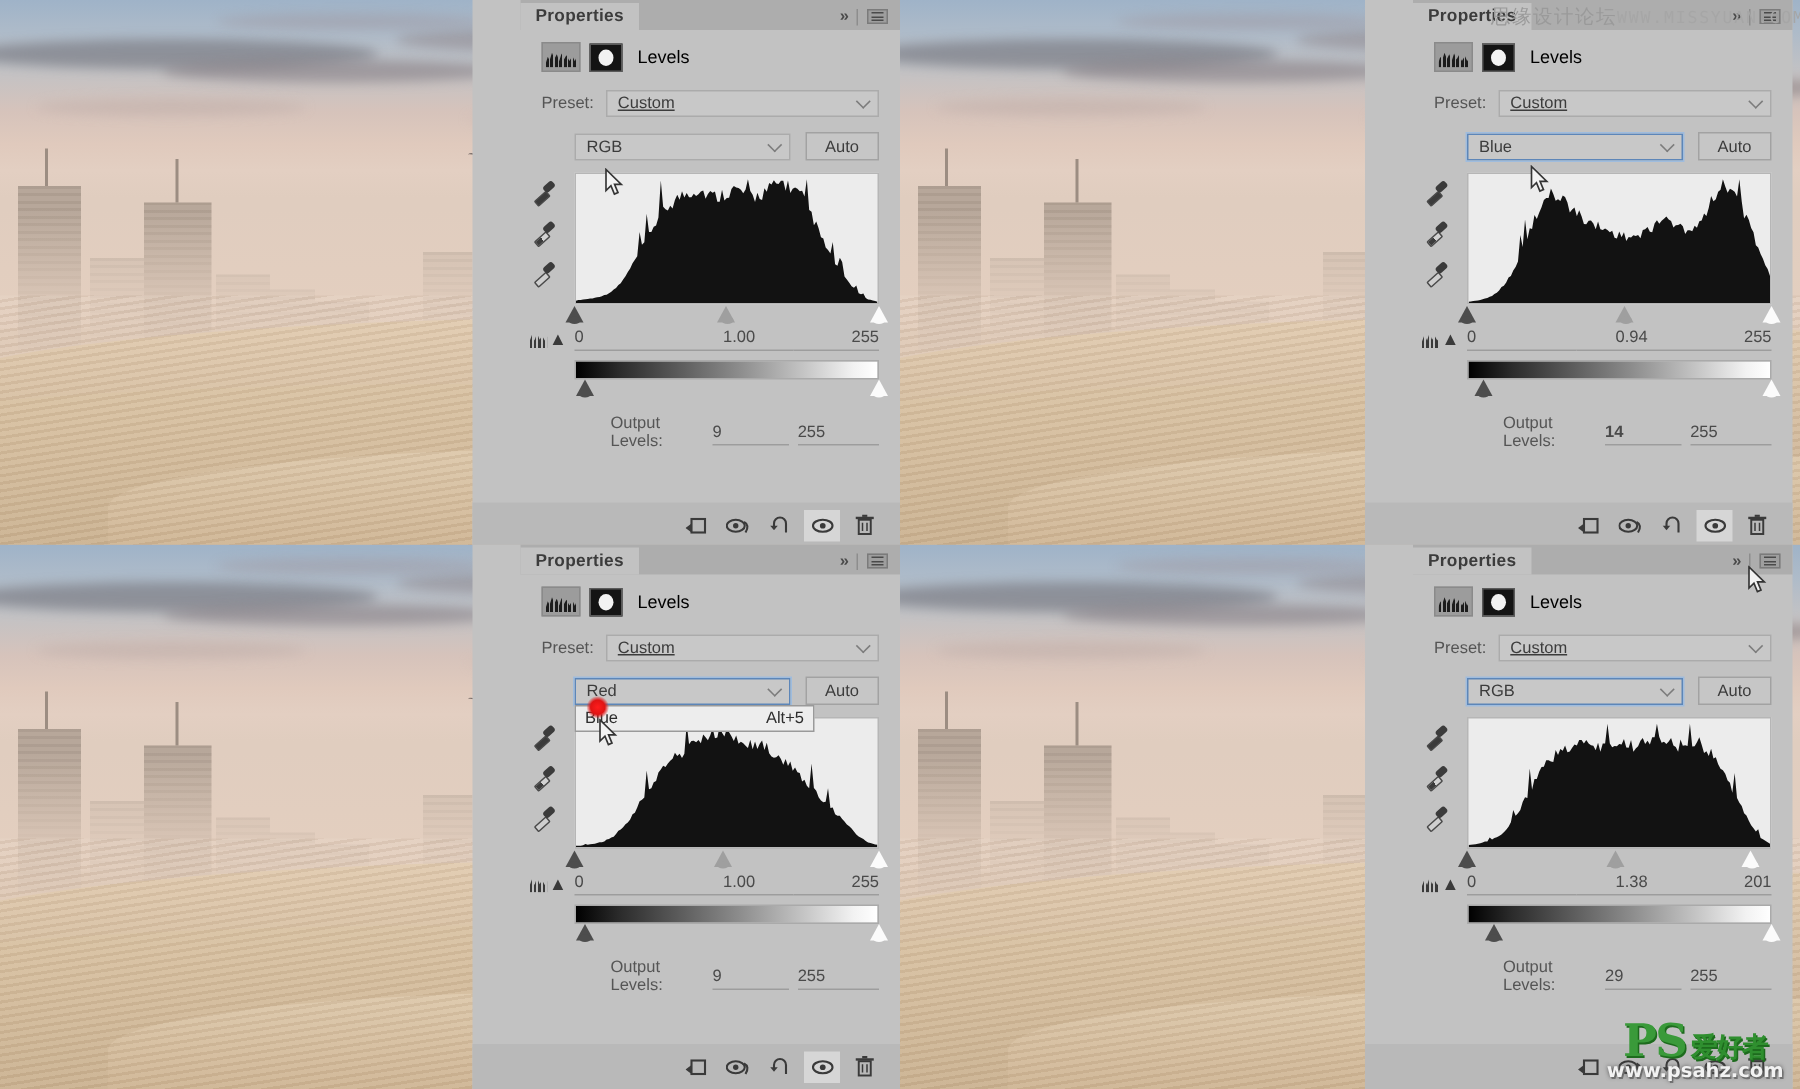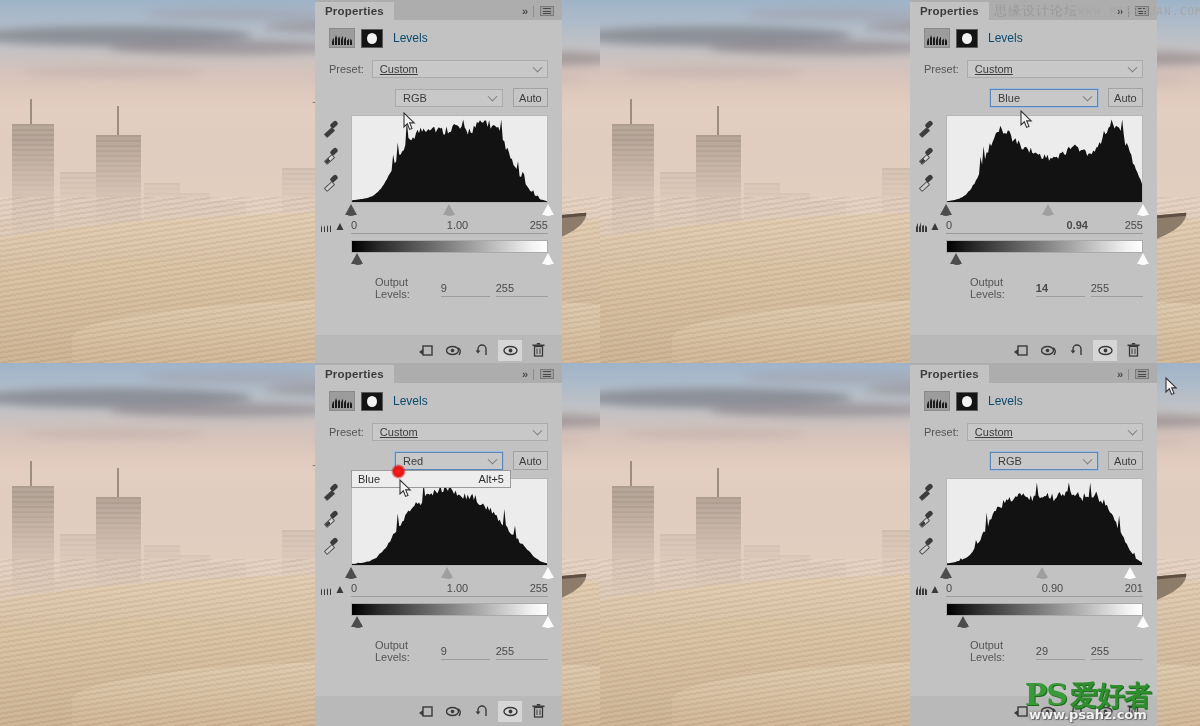--- a/index.html
+++ b/index.html
@@ -60,22 +60,22 @@
   .fig .torso{position:absolute;left:4%;top:15%;width:82%;height:40%;background:#a8333a;border-radius:22% 22% 10% 10%;}
   .fig .coat{position:absolute;left:-26%;top:13%;width:58%;height:48%;background:#9a9288;border-radius:30% 10% 30% 40%;}
   .fig .legs{position:absolute;left:10%;top:54%;width:70%;height:46%;background:#5d5a47;border-radius:0 0 18% 18%;}
   .fig .scope{position:absolute;left:70%;top:4%;width:78%;height:7%;background:#4d4238;transform:rotate(-26deg);transform-origin:left center;}
 
   .bird { position:absolute; width:5px; height:3px; opacity:.65;
     border-top:1.4px solid #4b4442; border-radius:50% 50% 0 0;
     transform:rotate(var(--r,0deg)); }
 
   
-  .panel { position:absolute; width:247px; height:100%;
-    background:#c2c2c2; font-size:11px; color:#3a3a3a; }
+  .panel { position:absolute; width:285px; height:100%;
+    background:#c2c2c2; font-size:11px; color:#3a3a3a;padding-left:32px; }
   .p-left { left:315px; } .p-right { left:310px; }
 
   .ptabs { height:20px; background:#adadad; position:relative; display:flex; align-items:flex-end; }
   .ptab { background:#c2c2c2; padding:3px 10px 3px 10px; font-size:11.5px;
     font-weight:bold; color:#3c3c3c; letter-spacing:.2px; }
   .ptab-rest { flex:1; }
   .ptab-icons { display:flex; align-items:center; gap:6px; padding:0 8px 3px 0; }
   .chev { font-size:11px; color:#4a4a4a; font-weight:bold; letter-spacing:-1px; }
   .vsep { width:1px; height:11px; background:#8d8d8d; }
   .burger { width:14px; height:10px; background:#9e9e9e; border:1px solid #7b7b7b;
@@ -84,35 +84,35 @@
 
   .phead { display:flex; align-items:center; gap:6px; padding:8px 0 8px 14px; }
   .ico-lvl { width:26px; height:20px; background:#9c9c9c; border:1px solid #8a8a8a;
     position:relative; overflow:hidden; }
   .ico-lvl::after{content:""; position:absolute; left:2px; bottom:2px; right:2px; height:11px;
     background:repeating-linear-gradient(to right,#1c1c1c 0 2px, transparent 2px 3px);
     clip-path:polygon(0 70%,6% 35%,12% 58%,20% 10%,28% 48%,36% 20%,44% 60%,52% 15%,60% 52%,68% 25%,78% 60%,88% 30%,96% 62%,100% 45%,100% 100%,0 100%);}
   .ico-mask { width:22px; height:19px; background:#141414; border:1px solid #5a5a5a;
     display:flex; align-items:center; justify-content:center; }
   .ico-mask i { width:10px; height:11px; background:#f2f2f2; border-radius:50%; display:block; }
-  .phead span.ttl { font-size:12px; color:#0c4a6e; margin-left:4px; }
+  .phead span.ttl { font-size:12px; color:#000000; margin-left:4px; }
 
   .row-preset { display:flex; align-items:center; gap:8px; padding:4px 14px 0 14px; }
   .lbl { font-size:11px; color:#555; }
   .sel { position:relative; background:#c8c8c8; border:1px solid #ababab;
     height:18px; display:flex; align-items:center; padding:0 16px 0 7px;
     font-size:11px; color:#3c3c3c; }
   .sel .arw { position:absolute; right:6px; top:50%; width:7px; height:7px;
     border-right:1.3px solid #7c7c7c; border-bottom:1.3px solid #7c7c7c;
     transform:translateY(-70%) rotate(45deg); }
   .sel-preset { flex:1;text-decoration:underline; }
   .sel-focus { border:1px solid #5d86b8; outline:1px solid #9fbcdd; }
 
   .row-chan { display:flex; align-items:center; gap:10px; padding:10px 14px 0 36px; position:relative; }
-  .sel-chan { width:160px;margin-left:44px; }
+  .sel-chan { width:160px; }
   .btn-auto { width:56px; height:19px; background:#c6c6c6; border:1px solid #a2a2a2;
     font-size:11px; color:#3c3c3c; display:flex; align-items:center; justify-content:center; }
 
   .dd { position:absolute; left:36px; top:29px; width:160px; background:#ededed;
     border:1px solid #9a9a9a; z-index:30; }
   .dd-item { display:flex; justify-content:space-between; padding:2px 6px; font-size:11px; color:#2d2d2d; }
 
   .body { position:relative; padding:8px 14px 0 36px; }
   .droppers { position:absolute; left:8px; top:14px; display:flex; flex-direction:column; gap:11px; }
   .dropper { width:16px; height:16px; position:relative; }
@@ -166,21 +166,21 @@
   .clickdot { position:absolute; width:15px; height:15px; border-radius:50%;
     background:radial-gradient(circle,#ff1d1d 0%,#e01414 45%,rgba(210,20,20,0) 72%); z-index:41; }
 
   .wm-cn { position:absolute; font-size:13px; color:#9a9a9a; letter-spacing:1px;
     font-family:"DejaVu Sans", sans-serif; }
   .wm-en { position:absolute; font-size:11px; color:#a6a6a6; letter-spacing:1.2px;
     font-family:"DejaVu Sans Mono", monospace; }
   .wm-ps { position:absolute; right:6px; bottom:4px; text-align:center; z-index:45; }
   .wm-ps .big { font-size:30px; font-weight:bold; color:#3a9a3a; letter-spacing:-1px;
     text-shadow:1px 1px 0 #1d6b1d; font-family:"DejaVu Serif", serif; line-height:1; }
-  .wm-ps .big span.cn { font-size:28px; color:#2f8f2f; margin-left:3px; font-family:"DejaVu Sans",sans-serif;}
+  .wm-ps .big span.cn { font-size:18px; color:#2f8f2f; margin-left:3px; font-family:"DejaVu Sans",sans-serif;}
   .wm-ps .url { font-size:13px; font-weight:bold; color:#f2f2f2;
     text-shadow:0 0 3px #555, 1px 1px 0 #777; font-family:"DejaVu Sans", sans-serif; margin-top:-3px; }
 </style>
 </head>
 <body>
 
 <div class="grid">
 
   <div class="quad q-tl">
     <div class="photo">
@@ -454,21 +454,21 @@
               <i></i>
             </div>
         </div>
         <div class="vals">
           <div class="warnicons">
             <div class="wi-h"></div>
             <div class="wi-a">▲</div>
           </div>
           <div class="vfield" style="width:80px;">
             <span>0</span><u></u></div>
-          <div class="vfield" style="width:80px;text-align:right;font-weight:bold;">
+          <div class="vfield" style="width:80px;text-align:center;">
             <span>0.94</span><u></u></div>
           <div class="vfield" style="width:62px;text-align:right;">
             <span>255</span><u></u></div>
         </div>
         <div class="ramp"></div>
         <div class="otrack">
           <div class="hnd black" style="left: calc(5.5% - 6.5px);">
               <i></i>
             </div>
           <div class="hnd white" style="left: calc(100% - 6.5px);">
@@ -802,21 +802,21 @@
             </div>
         </div>
         <div class="vals">
           <div class="warnicons">
             <div class="wi-h"></div>
             <div class="wi-a">▲</div>
           </div>
           <div class="vfield" style="width:80px;">
             <span>0</span><u></u></div>
           <div class="vfield" style="width:80px;text-align:center;">
-            <span>0.90</span><u></u></div>
+            <span>1.38</span><u></u></div>
           <div class="vfield" style="width:62px;text-align:right;">
             <span>201</span><u></u></div>
         </div>
         <div class="ramp"></div>
         <div class="otrack">
           <div class="hnd black" style="left: calc(9% - 6.5px);">
               <i></i>
             </div>
           <div class="hnd white" style="left: calc(100% - 6.5px);">
               <i></i>

